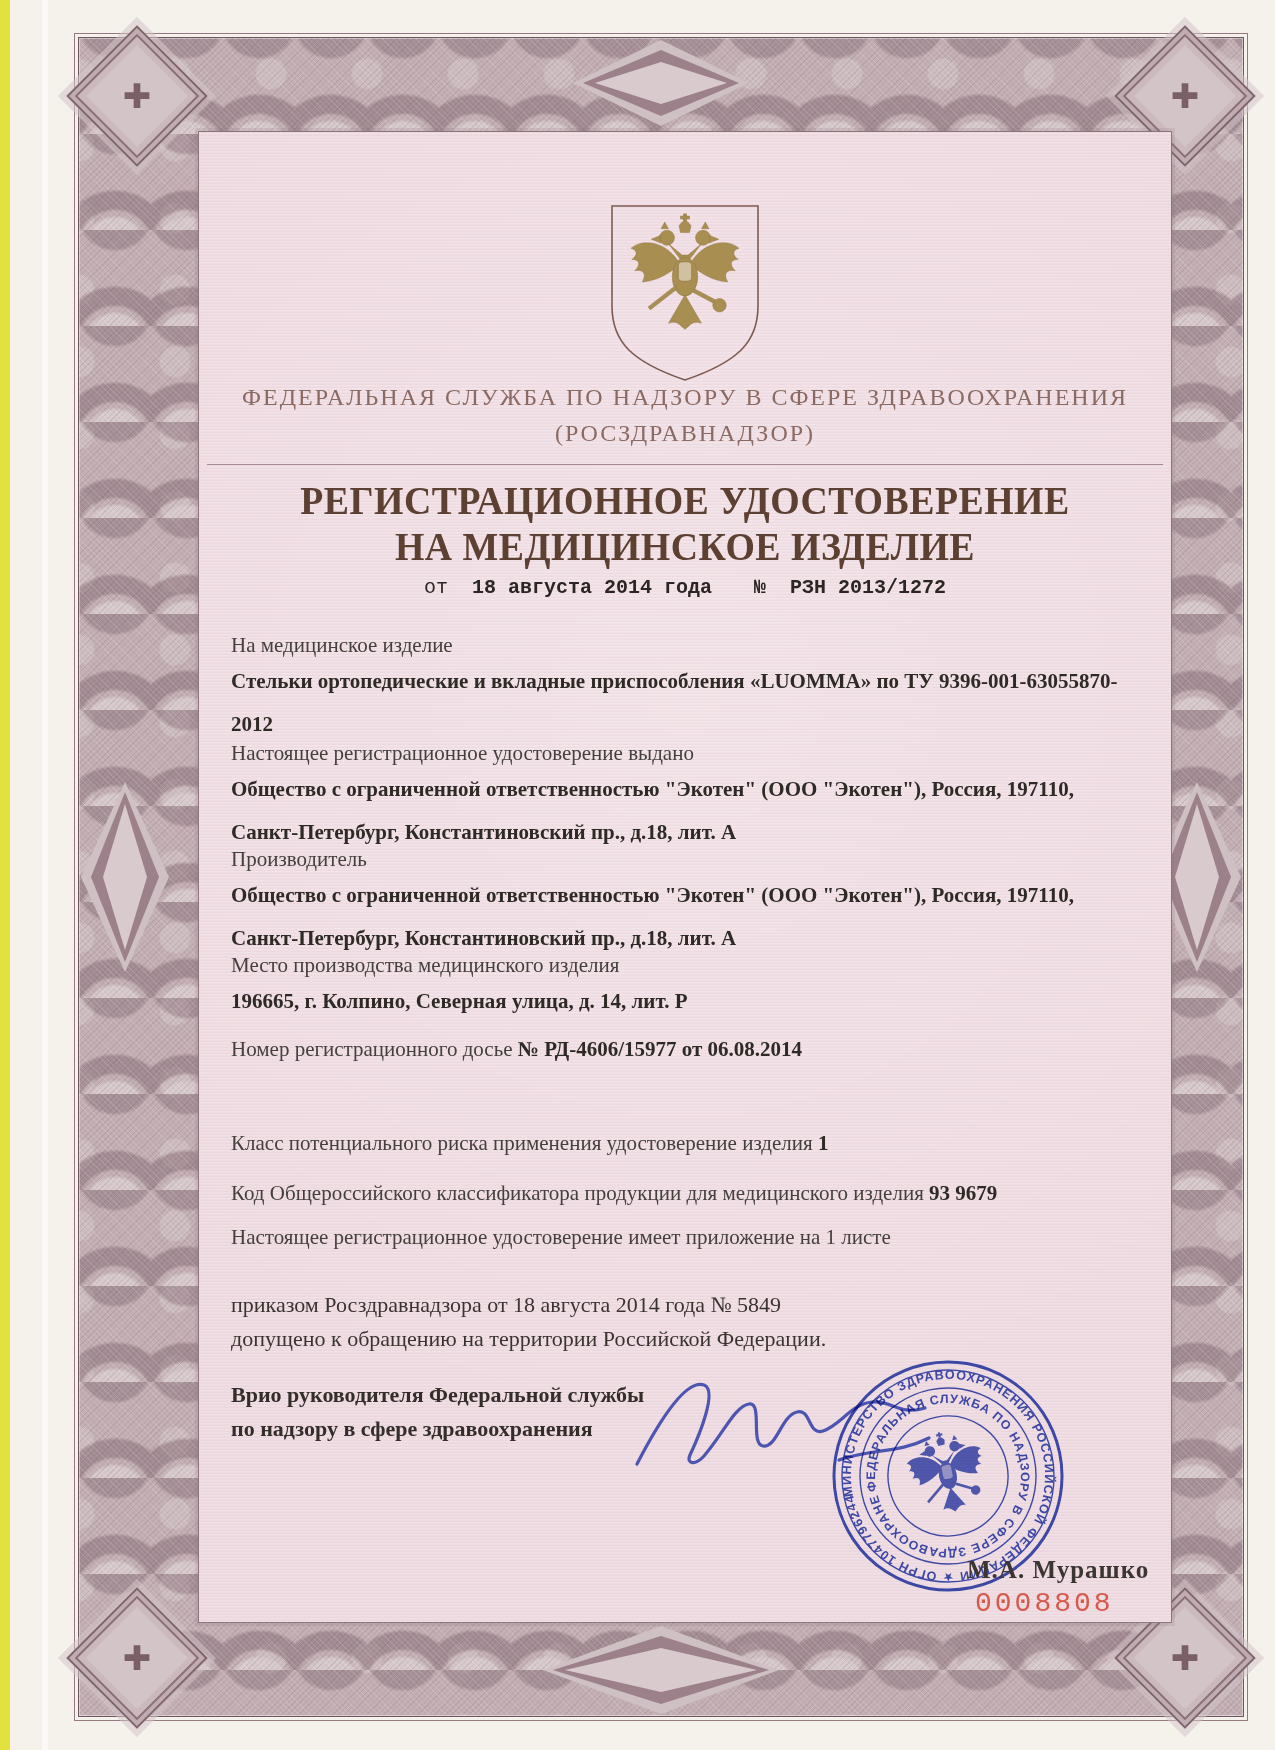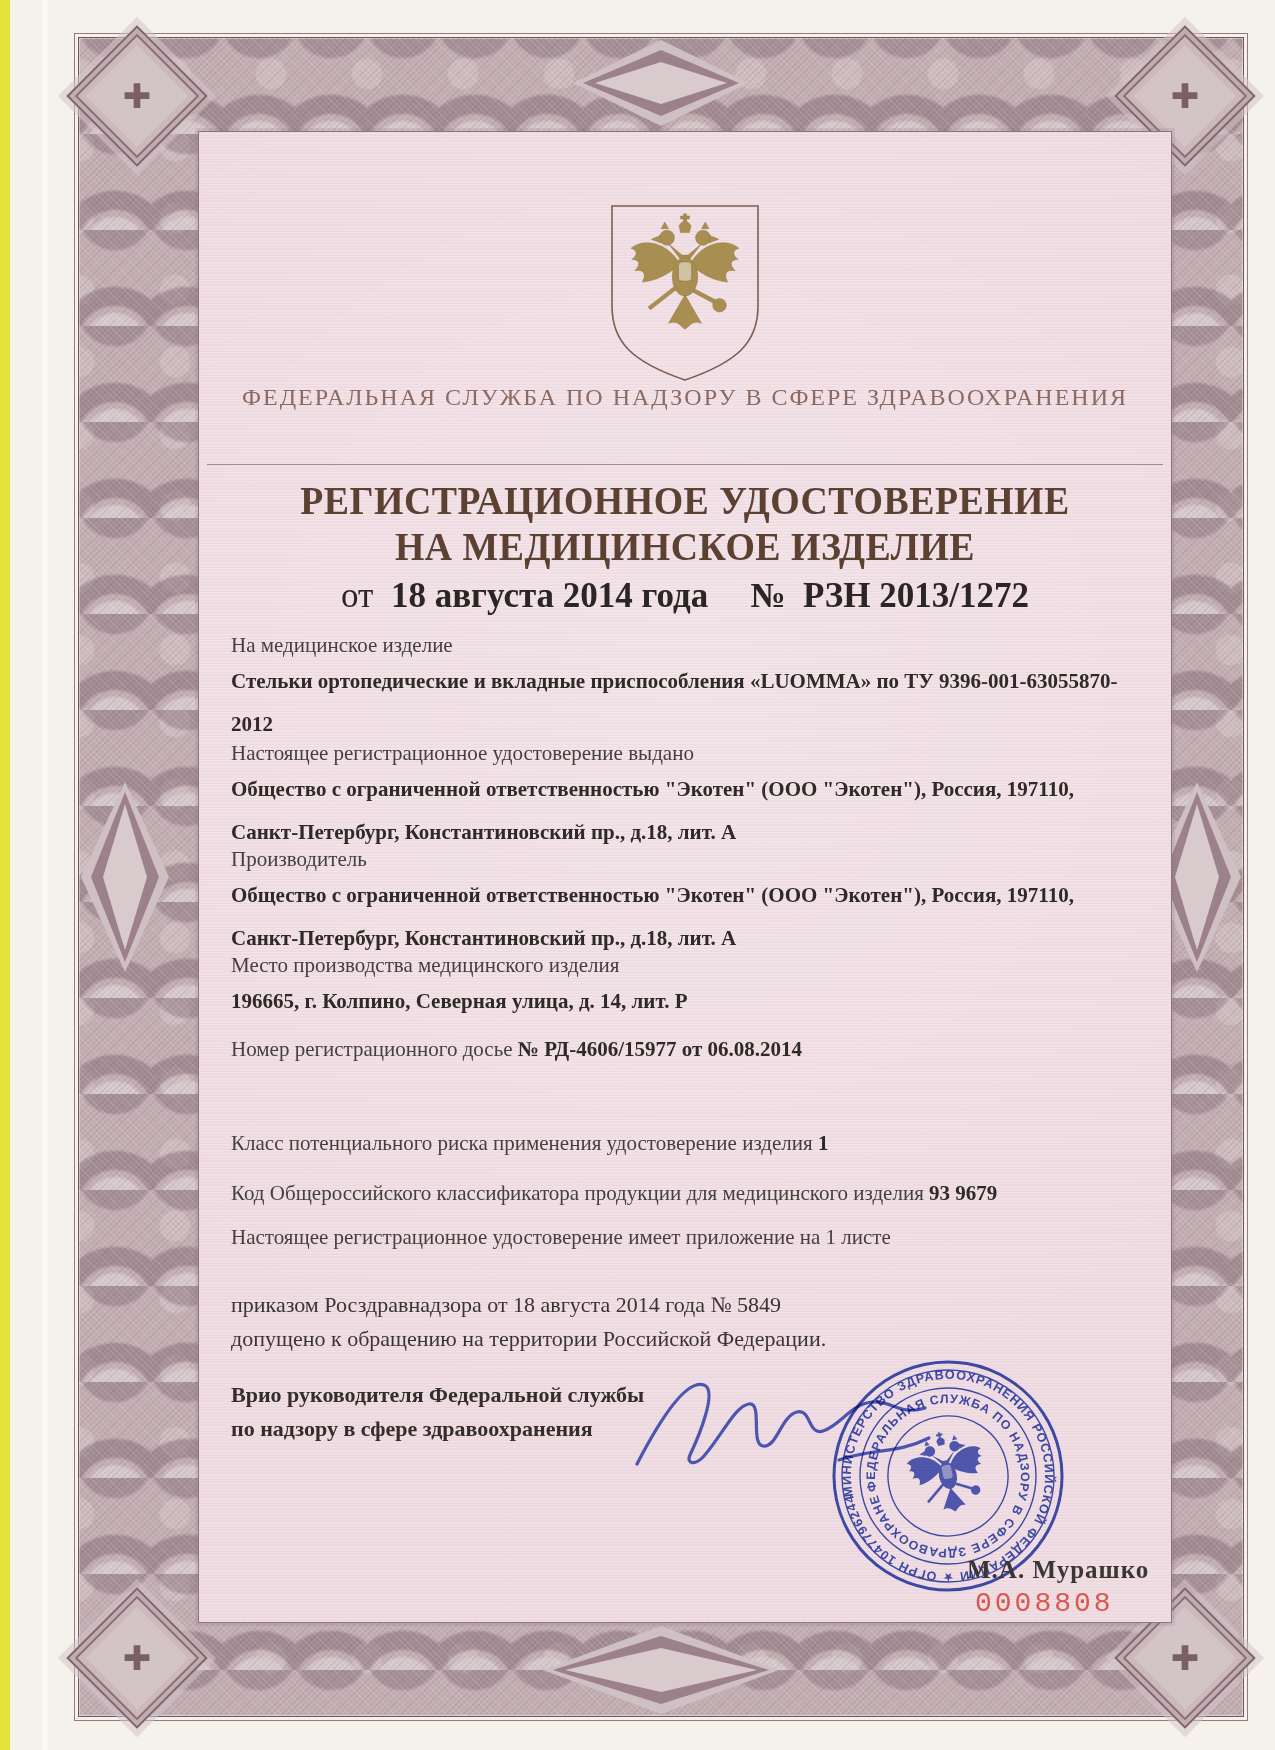--- a/index.html
+++ b/index.html
@@ -63,21 +63,21 @@
     margin-left:24px;
   }
   .abs{position:absolute;left:32px;width:908px;color:#44403c;font-size:21px;}
   .ctr{text-align:center;}
   .hdr{color:#8a6a63;letter-spacing:2px;font-size:24px;}
   .ttl{color:#5c4133;font-weight:bold;font-size:39px;letter-spacing:.5px;transform:scaleX(.97);}
   .sep{position:absolute;left:8px;right:8px;top:332px;border-top:1px solid #a58b90;width:auto;}
   .lbl{line-height:30px;}
   .val{font-weight:bold;color:#2e2a26;line-height:43px;}
   .inl .val{display:inline;}
-  .dateline{display:flex;justify-content:center;gap:42px;font-size:35px;color:#2b2623;top:444px;}
+  .dateline{display:flex;justify-content:center;gap:42px;font-size:20px;color:#2b2623;top:444px;font-family:Liberation Mono, monospace;}
   .dateline .dp{font-weight:bold;}
   .order{line-height:34px;font-size:22px;color:#3a3430;}
   .signt{line-height:34px;font-size:22px;font-weight:bold;color:#332e2a;}
 
   .emblem{position:absolute;left:407px;top:70px;width:158px;height:182px;}
 
   .h1{top:252px;} .h2{top:288px;}
   .t1{top:346px;} .t2{top:392px;}
   .f0l{top:498px;} .f0v{top:528px;}
   .f1l{top:606px;} .f1v{top:636px;}
@@ -141,20 +141,21 @@
   <div class="medallion m-right"></div>
 
   <div class="paper">
 
     <svg class="emblem" viewBox="0 0 158 182">
       <path d="M6,4 H152 V104 C152,140 132,160 79,178 C26,160 6,140 6,104 Z" fill="none" stroke="#7d5c52" stroke-width="1.6"></path>
       <use href="#dbl-eagle" x="19" y="10" width="120" height="128" class="gold-eagle"></use>
     </svg>
 
     <div class="abs ctr hdr h1">ФЕДЕРАЛЬНАЯ СЛУЖБА ПО НАДЗОРУ В СФЕРЕ ЗДРАВООХРАНЕНИЯ</div>
+    <div class="abs ctr hdr h2">(РОСЗДРАВНАДЗОР)</div>
     <div class="sep"></div>
 
     <div class="abs ctr ttl t1">РЕГИСТРАЦИОННОЕ УДОСТОВЕРЕНИЕ</div>
     <div class="abs ctr ttl t2">НА МЕДИЦИНСКОЕ ИЗДЕЛИЕ</div>
 
     <div class="abs dateline">
       <span><span>от</span>&nbsp;&nbsp;<span class="dp">18 августа 2014 года</span></span>
       <span class="dp"><span>№</span>&nbsp;&nbsp;<span>РЗН 2013/1272</span></span>
     </div>
 

